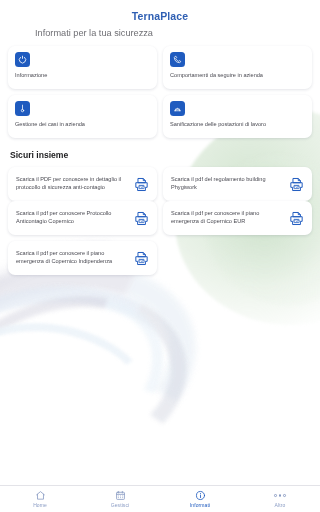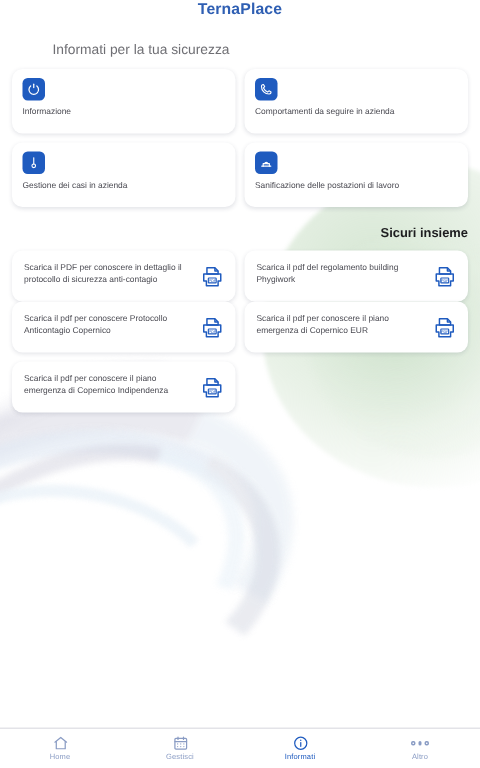--- a/index.html
+++ b/index.html
@@ -87,21 +87,21 @@
         border-width: 14px; border-top-color: rgba(216,216,228,0.35);
         border-left-color: rgba(236,244,250,0.55);
         transform: rotate(-34deg); filter: blur(4px); }
 
   
   .app { position: relative; z-index: 2; width: 320px; height: 512px; }
 
   .header {
     height: 22px;
     display: flex;
-    align-items: flex-start;
+    align-items: flex-end;
     justify-content: center;
   }
   .logo {
     font-size: 10.5px;
     font-weight: 700;
     color: #2f5fb3;
     letter-spacing: .1px;
   }
 
   .content {
@@ -113,21 +113,20 @@
     color: #6f6f74;
     margin: 6px 0 8px 2px;
     padding-left: 25px;
   }
 
   .section-title {
     font-size: 8.6px;
     font-weight: 700;
     color: #1d1d1f;
     margin: 12px 0 7px 2px;
-    text-align: right;
   }
 
   .grid {
     display: flex;
     flex-wrap: wrap;
     gap: 6px;
   }
 
   
   .tile {

